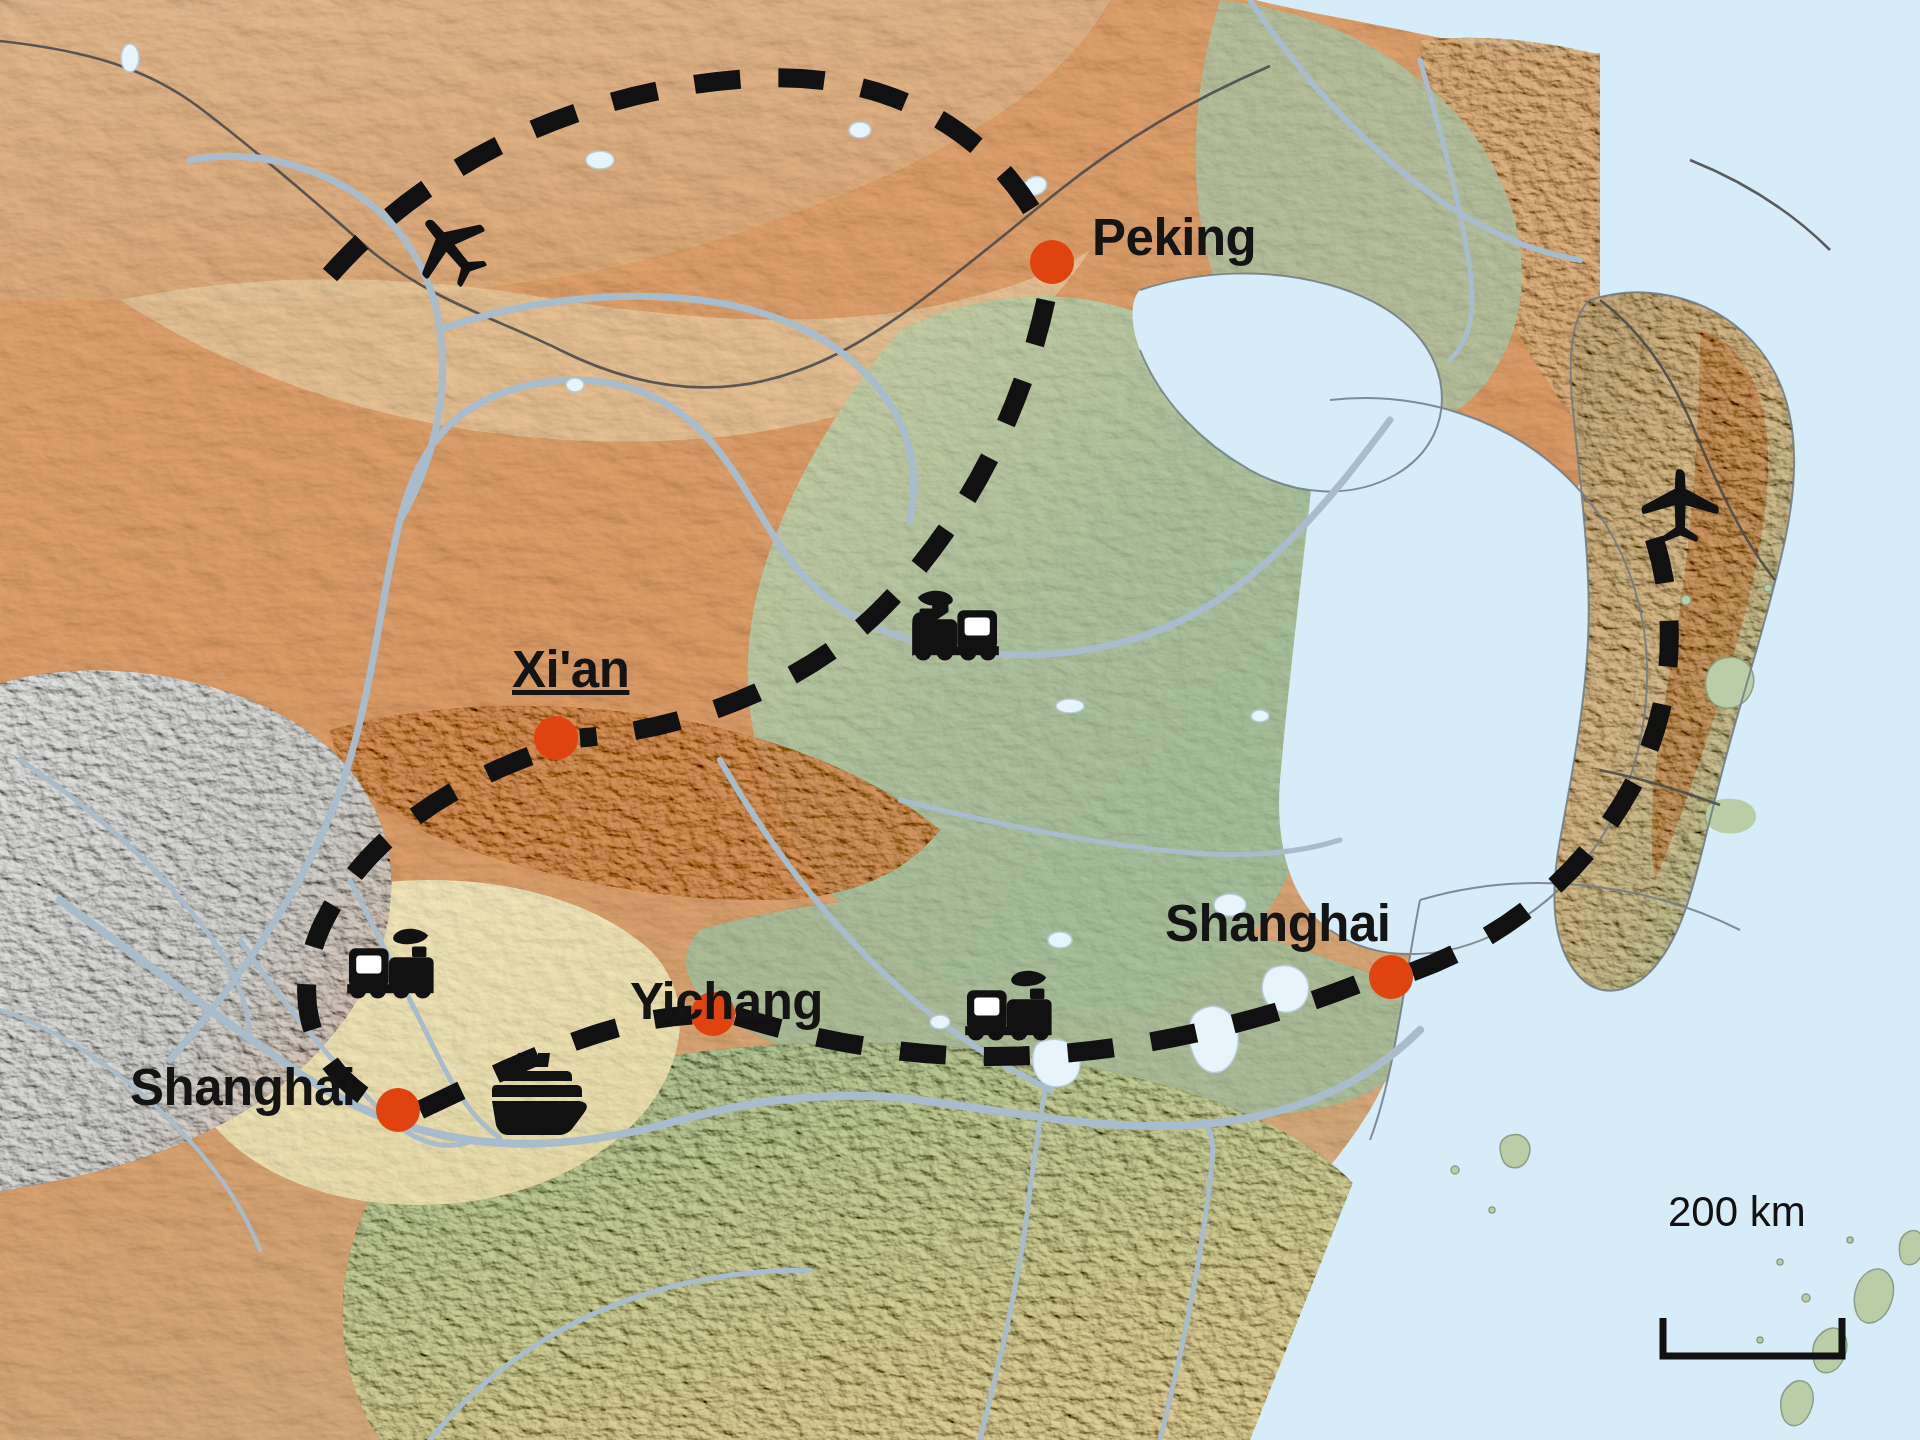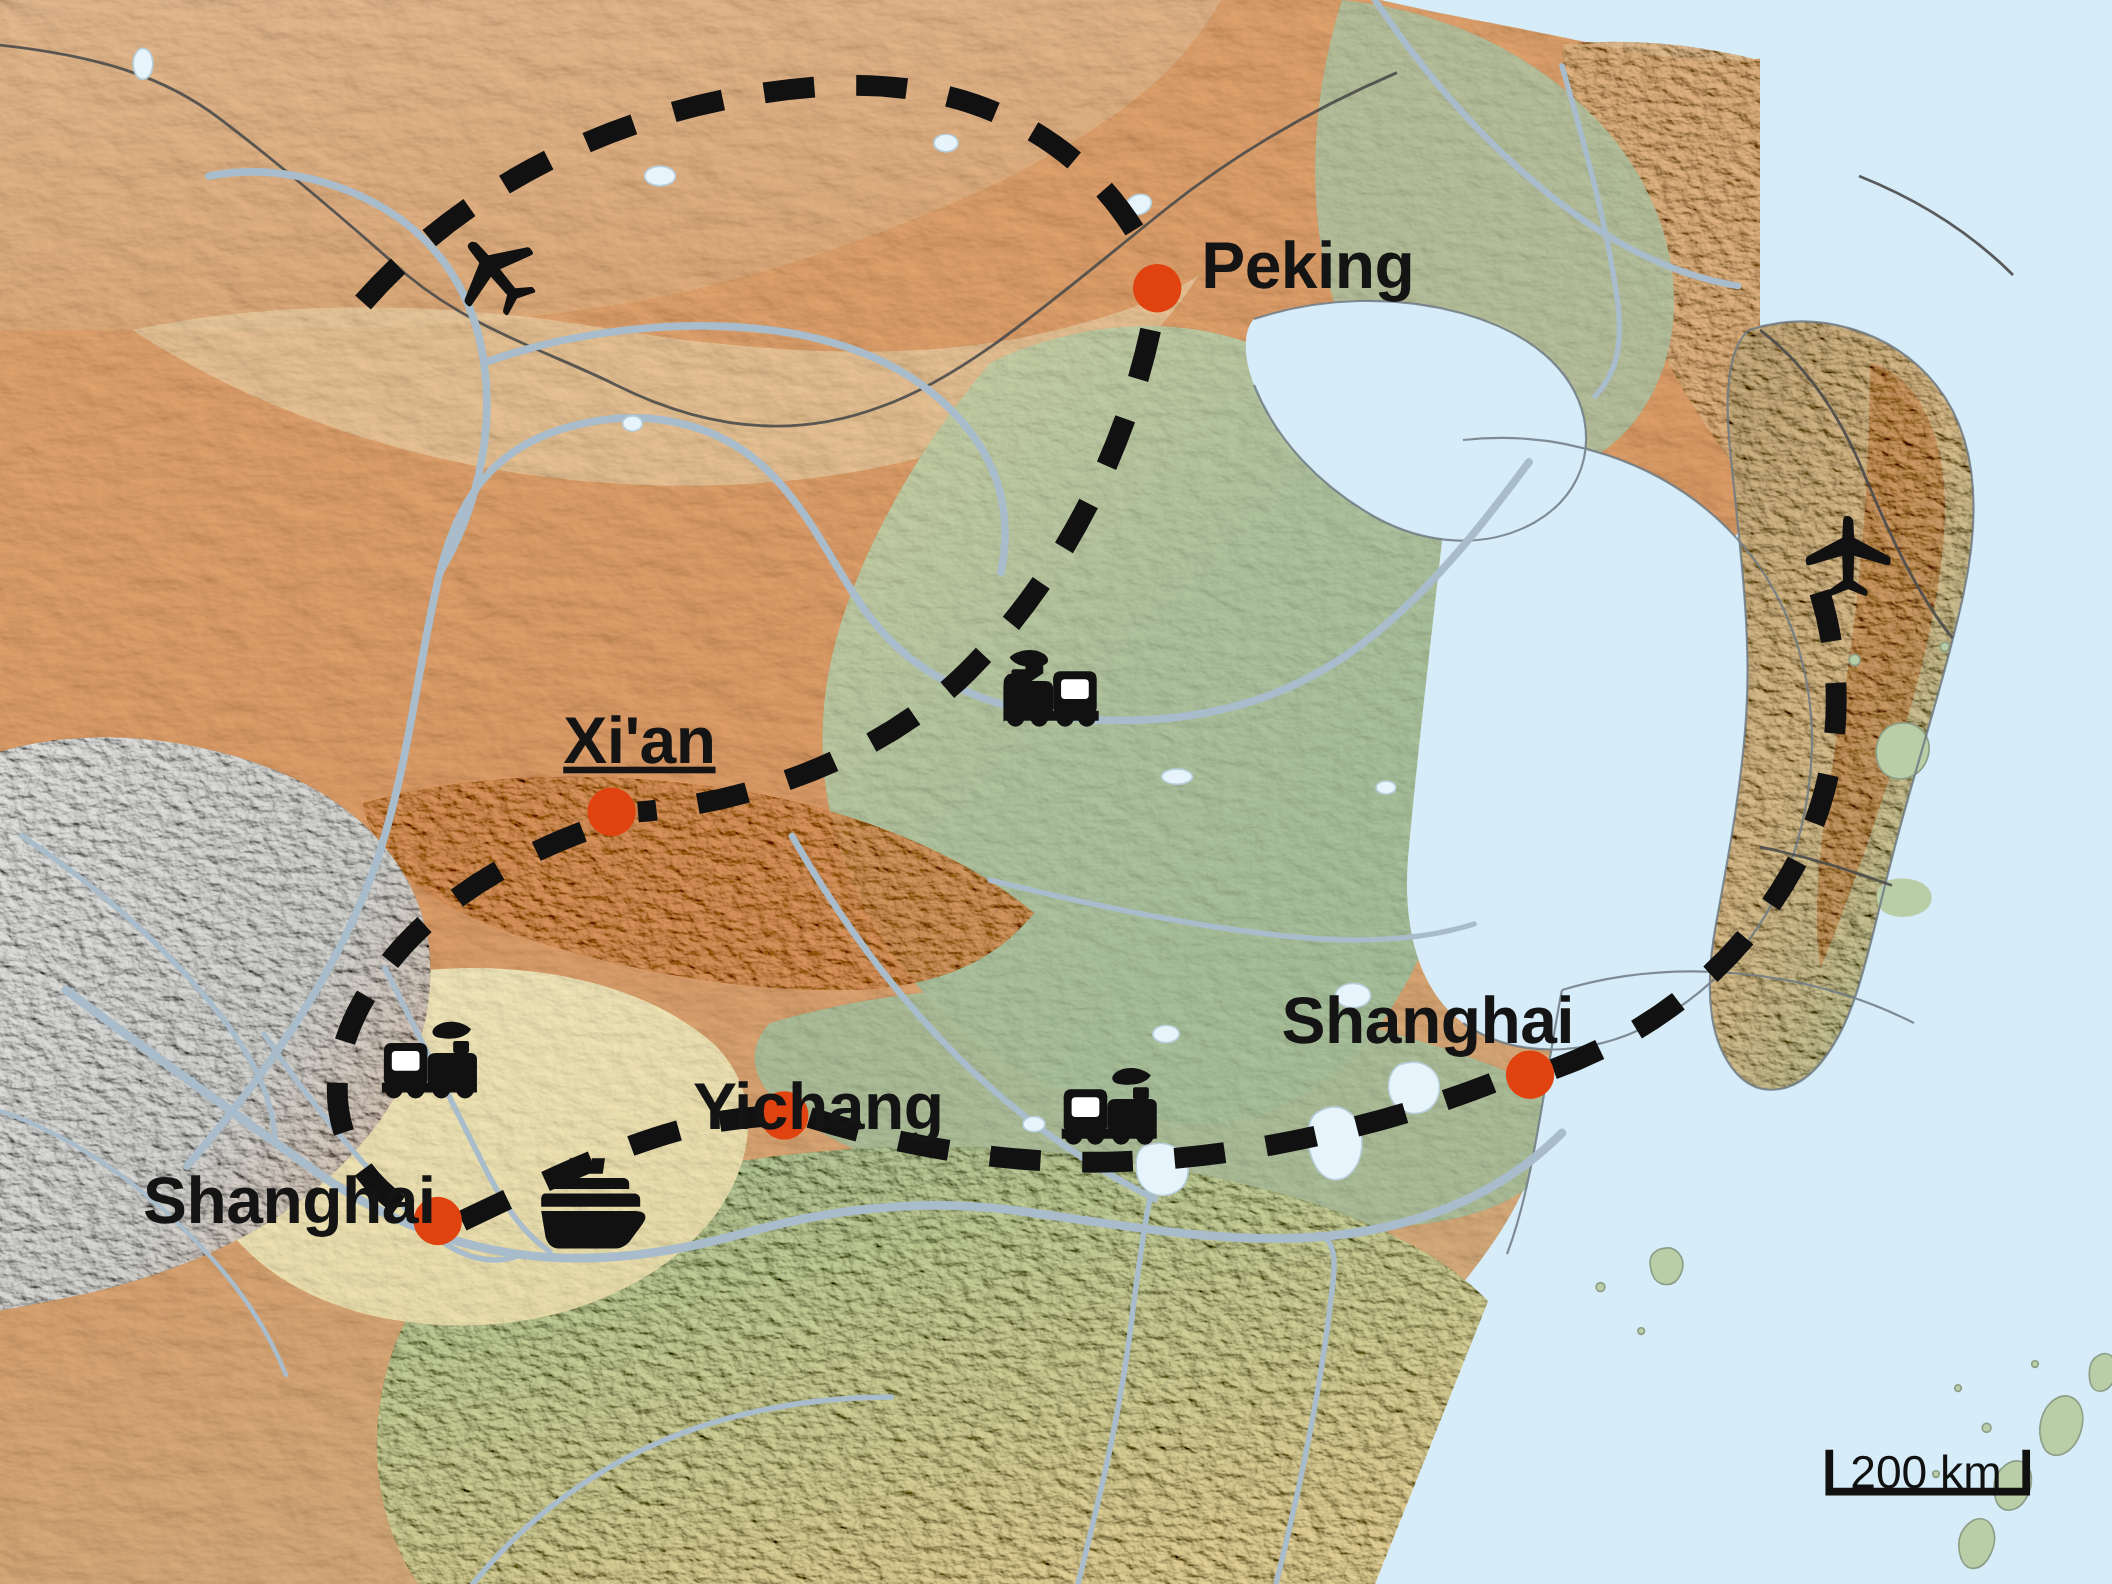--- a/index.html
+++ b/index.html
@@ -20,21 +20,21 @@
     position: absolute;
     left: 0; top: 0;
     width: 1920px;
     height: 1440px;
     display: block;
   }
   .city-label {
     position: absolute;
     font-family: "Liberation Sans", sans-serif;
     font-weight: bold;
-    font-size: 60px;
+    font-size: 51px;
     color: #141414;
     white-space: nowrap;
     letter-spacing: -0.5px;
     line-height: 1;
     text-align: right;
   }
   .scale-label {
     position: absolute;
     font-family: "Liberation Sans", sans-serif;
     font-size: 42px;
@@ -476,15 +476,15 @@
       </g>
     </g>
   </svg>
 
   <div class="city-label" style="left:1092px; top:212px;">Peking</div>
   <div class="city-label" style="left:512px; top:644px;text-decoration:underline;">Xi'an</div>
   <div class="city-label" style="left:130px; top:1062px;">Shanghai</div>
   <div class="city-label" style="left:630px; top:976px;">Yichang</div>
   <div class="city-label" style="left:1165px; top:898px;">Shanghai</div>
 
-  <div class="scale-label" style="left:1668px; top:1315px;margin-left:14px;">200 km</div>
+  <div class="scale-label" style="left:1668px; top:1188px;">200 km</div>
 
 </div>
 
 </body></html>

